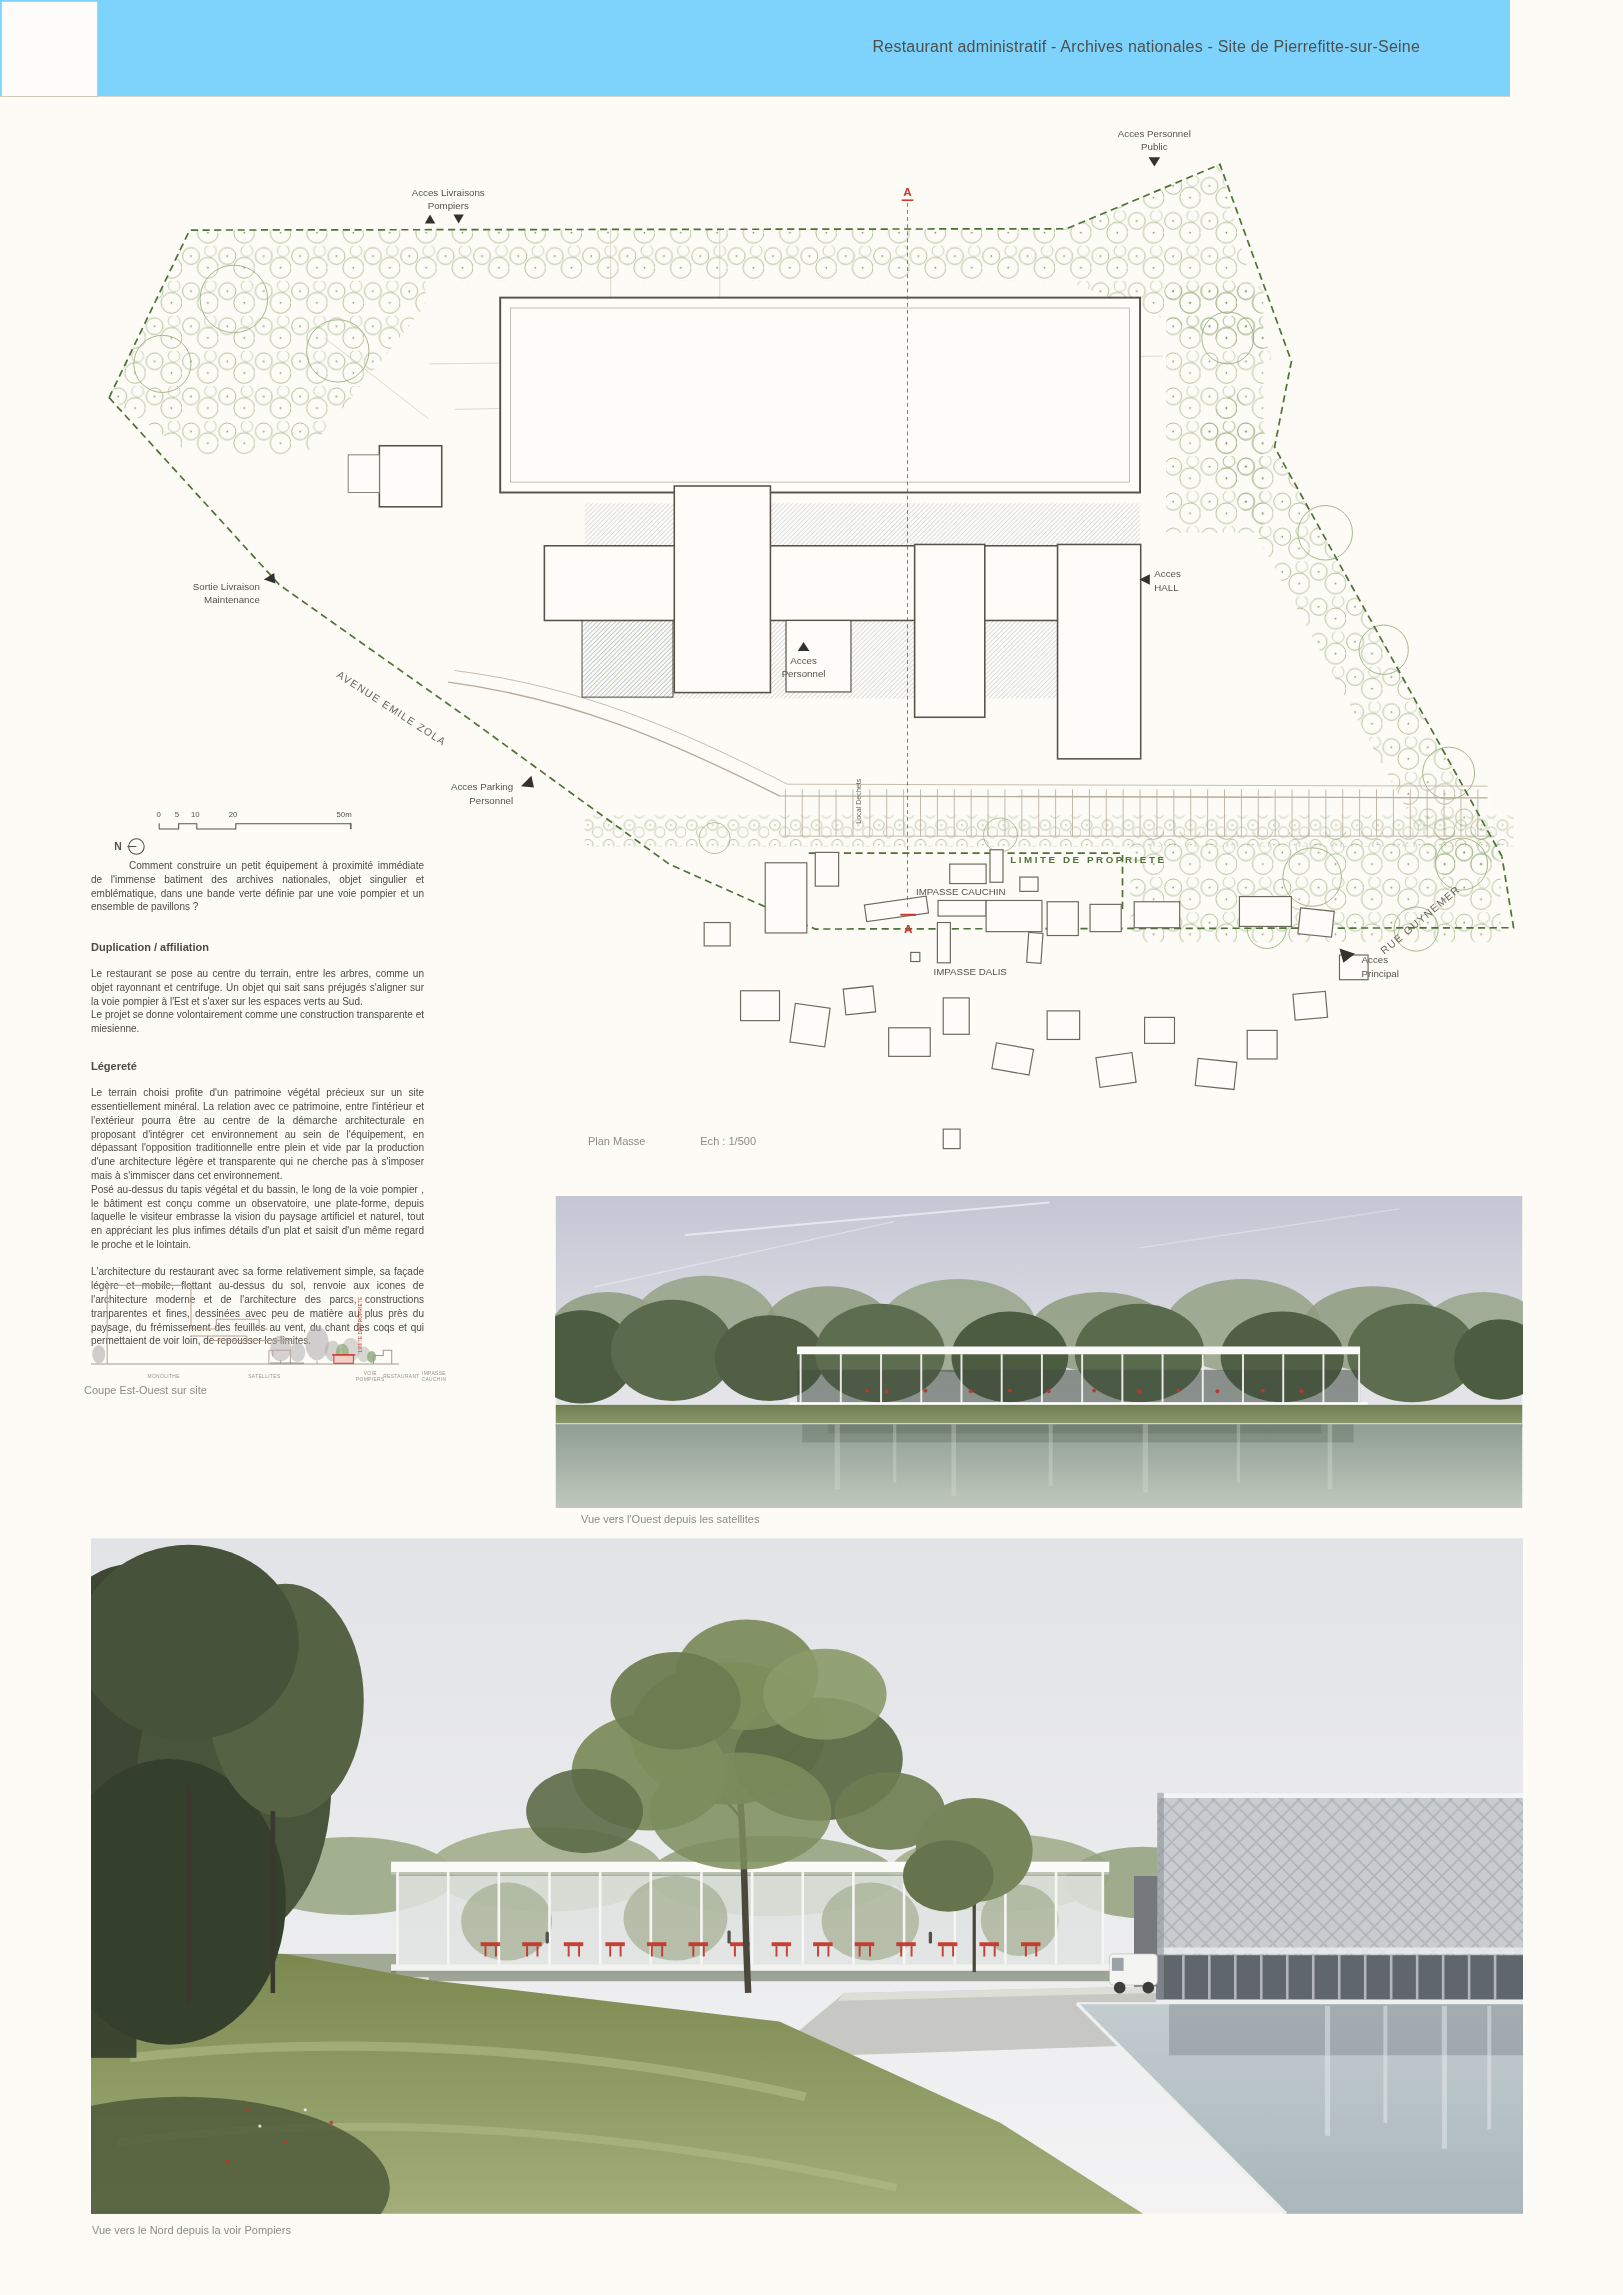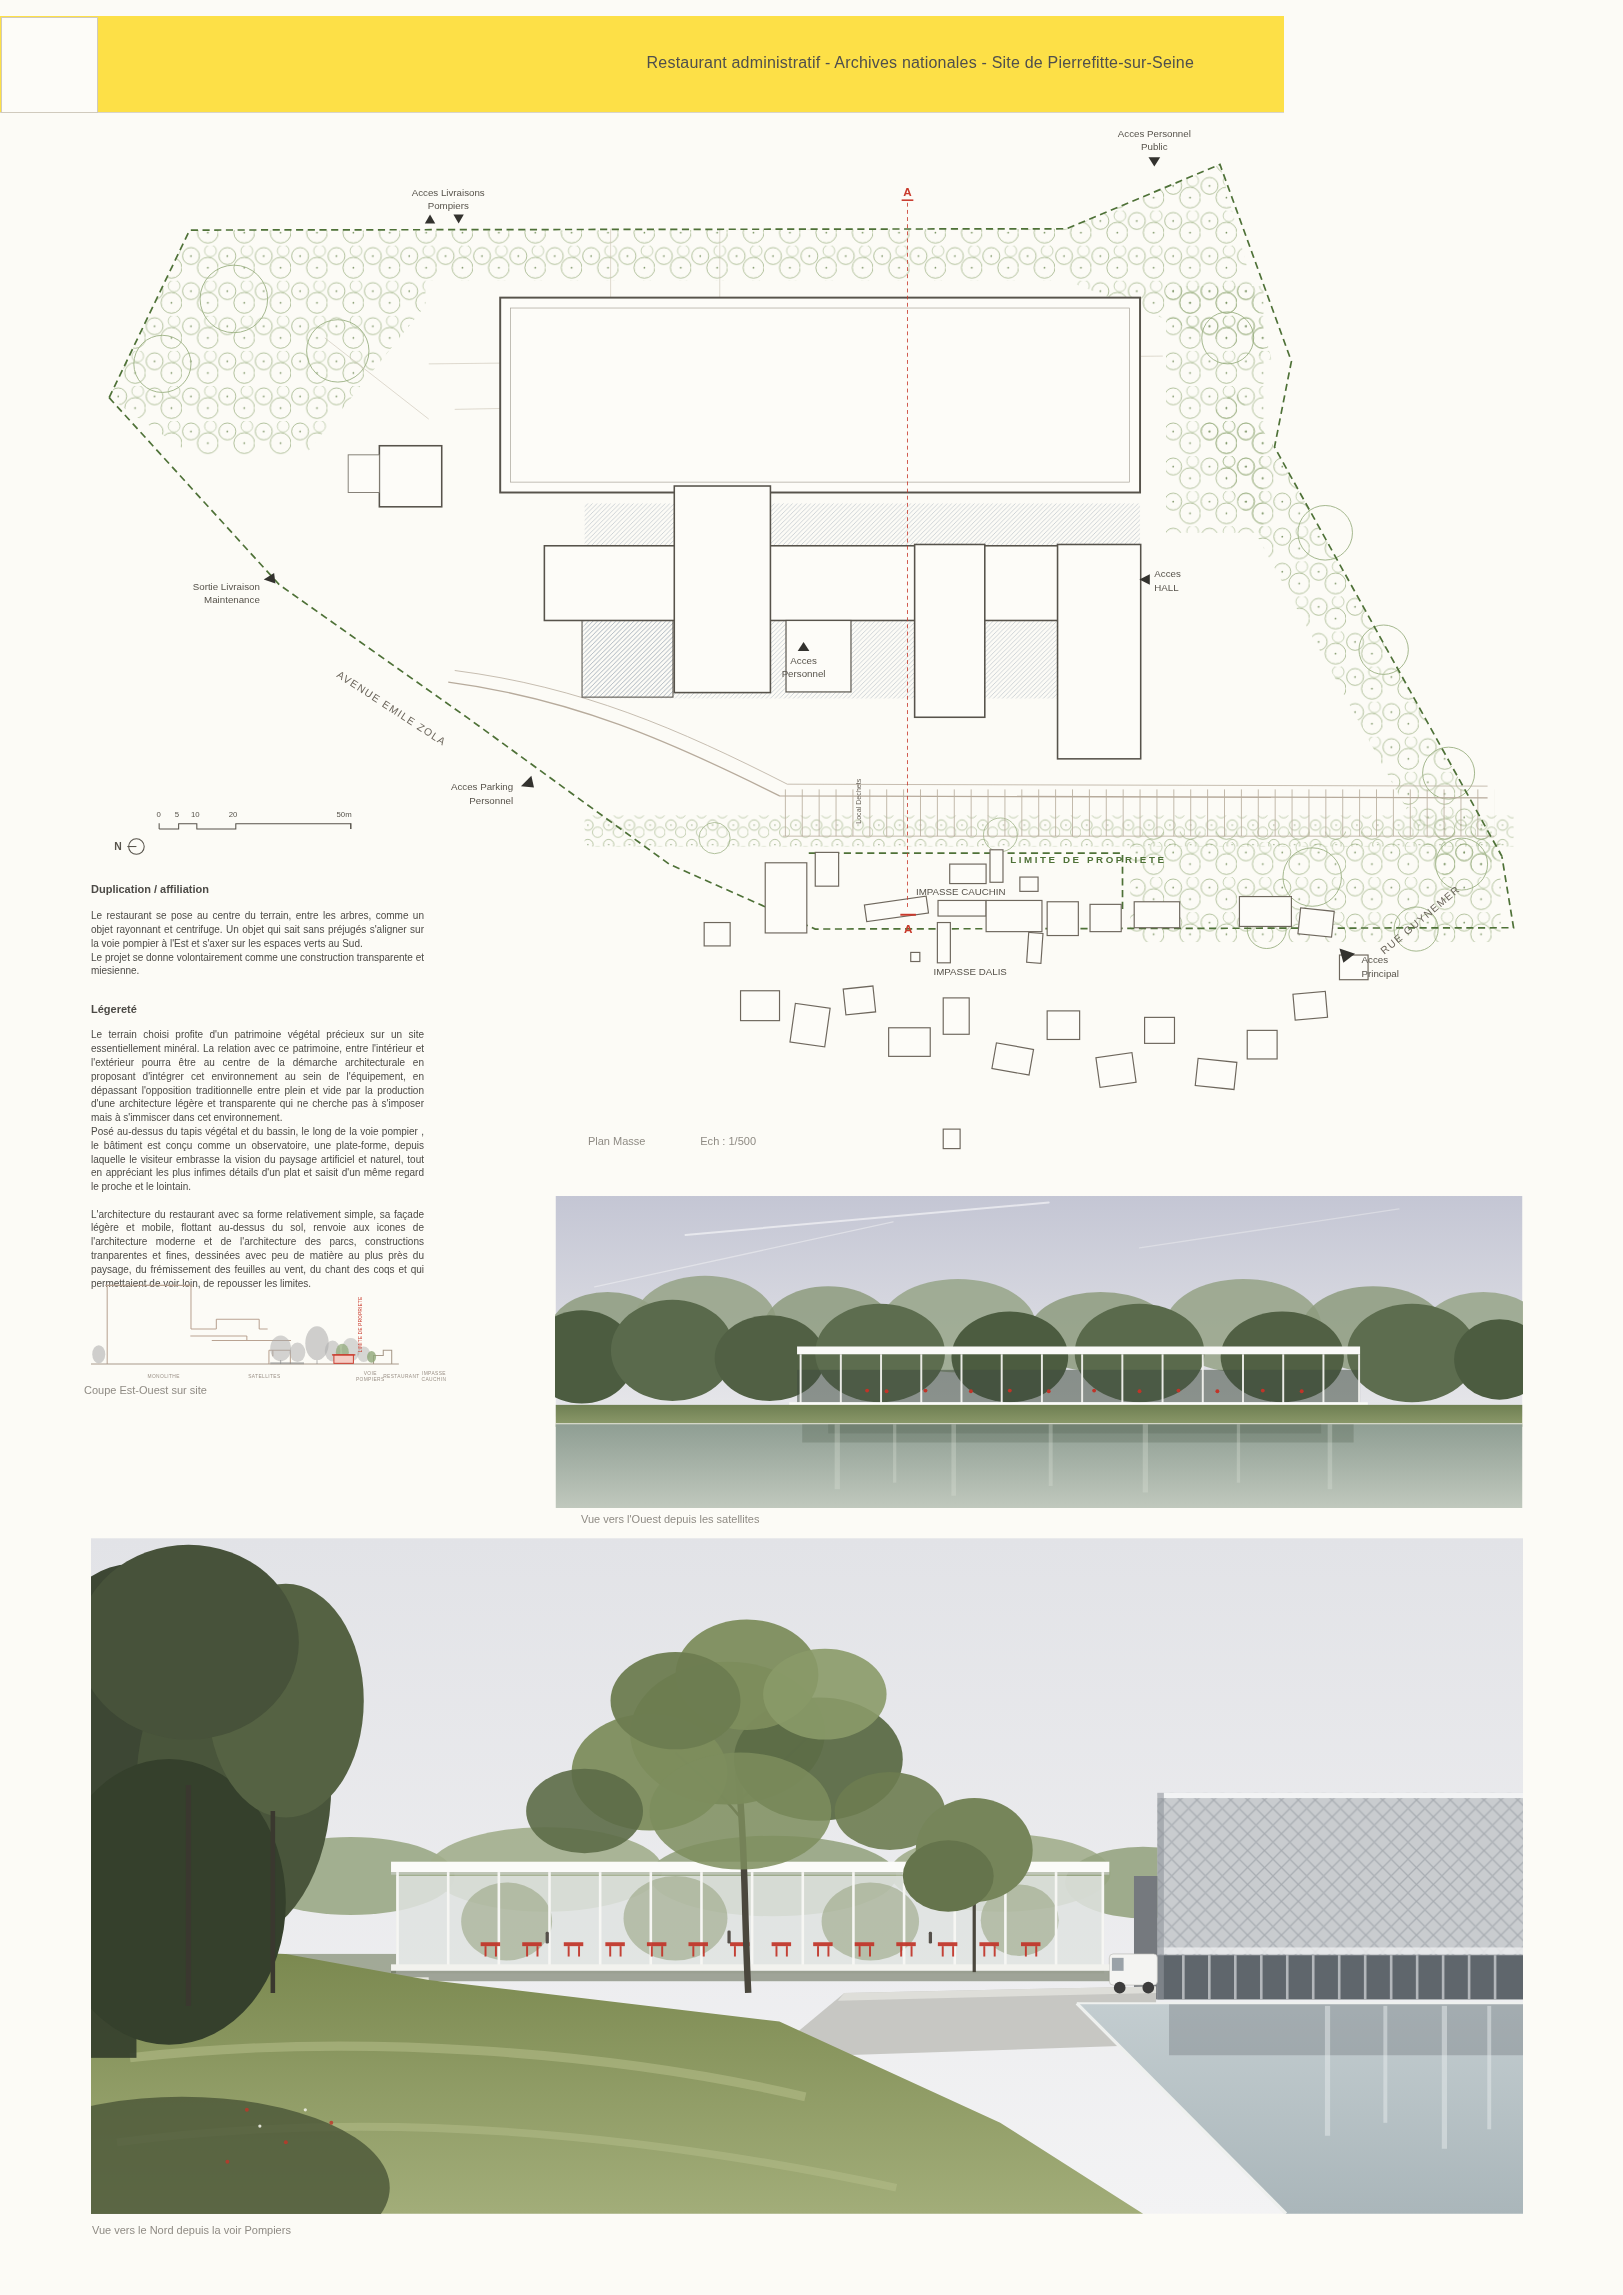--- a/index.html
+++ b/index.html
@@ -1,20 +1,20 @@
 <!DOCTYPE html>
 <html style="font-size:10.4px"><head>
 <meta charset="utf-8">
 <style>
   html,body{margin:0;padding:0;}
   body{width:1624px;height:2295px;position:relative;background:#fcfbf6;
        font-family:"Liberation Sans",sans-serif;color:#4c4a46;}
   .abs{position:absolute;}
   
-  #header{left:0;top:16px;width:1284px;height:96px;border-bottom:0.6px solid #d9d4c9;background:#fde047;}
+  #header{left:0;top:0;width:1510px;height:96px;border-bottom:0.6px solid #d9d4c9;background:#7dd3fc;}
   #logo-box{left:1.3px;top:1.3px;width:95px;height:94px;border:0.6px solid #d0cabd;background:#fdfcf8;}
   #title{right:90px;top:38px;font-size:16px;letter-spacing:0.2px;color:#4f4f4d;}
   
   #essay{left:91px;top:859px;width:333px;font-size:10px;line-height:1.38;text-align:justify;}
   #essay p{margin:0 0 13.6px 0;white-space:pre-line;}
   #essay p.intro{text-indent:38px;margin-bottom:26px;}
   #essay h3{font-size:11px;margin:23.4px 0 11.7px 0;}
   .caption{font-size:11px;color:#8f8b84;}
   svg text{font-family:"Liberation Sans",sans-serif;}
 </style>
@@ -202,20 +202,21 @@
     <text transform="translate(1326,1268) rotate(-90)" font-size="11" fill="#6b655b">Local Dechets</text>
   </g>
 
   <g font-size="17" fill="#8f8b84">
     <text x="905" y="1762">Plan Masse</text>
     <text x="1078" y="1762">Ech : 1/500</text>
   </g>
 </svg>
 
 <div id="essay" class="abs">
+  <p class="intro">Comment construire un petit équipement à proximité immédiate de l'immense batiment des archives nationales, objet singulier et emblématique, dans une bande verte définie par une voie pompier et un ensemble de pavillons ?</p>
   <h3>Duplication / affiliation</h3>
   <p>Le restaurant se pose au centre du terrain, entre les arbres, comme un objet rayonnant et centrifuge. Un objet qui sait sans préjugés s'aligner sur la voie pompier à l'Est et s'axer sur les espaces verts au Sud.
 Le projet se donne volontairement comme une construction transparente et miesienne.</p>
   <h3>Légereté</h3>
   <p>Le terrain choisi profite d'un patrimoine végétal précieux sur un site essentiellement minéral. La relation avec ce patrimoine, entre l'intérieur et l'extérieur pourra être au centre de la démarche architecturale en proposant d'intégrer cet environnement au sein de l'équipement, en dépassant l'opposition traditionnelle entre plein et vide par la production d'une architecture légère et transparente qui ne cherche pas à s'imposer mais à s'immiscer dans cet environnement.
 Posé au-dessus du tapis végétal et du bassin, le long de la voie pompier , le bâtiment est conçu comme un observatoire, une plate-forme, depuis laquelle le visiteur embrasse la vision du paysage artificiel et naturel, tout en appréciant les plus infimes détails d'un plat et saisit d'un même regard le proche et le lointain.</p>
   <p>L'architecture du restaurant avec sa forme relativement simple, sa façade légère et mobile, flottant au-dessus du sol, renvoie aux icones de l'architecture moderne et de l'architecture des parcs, constructions tranparentes et fines, dessinées avec peu de matière au plus près du paysage, du frémissement des feuilles au vent, du chant des coqs et qui permettaient de voir loin, de repousser les limites.</p>
 </div>
 
 <svg class="abs" style="left:0;top:1260px" width="1624" height="156" viewBox="0 1940 2500 240">

